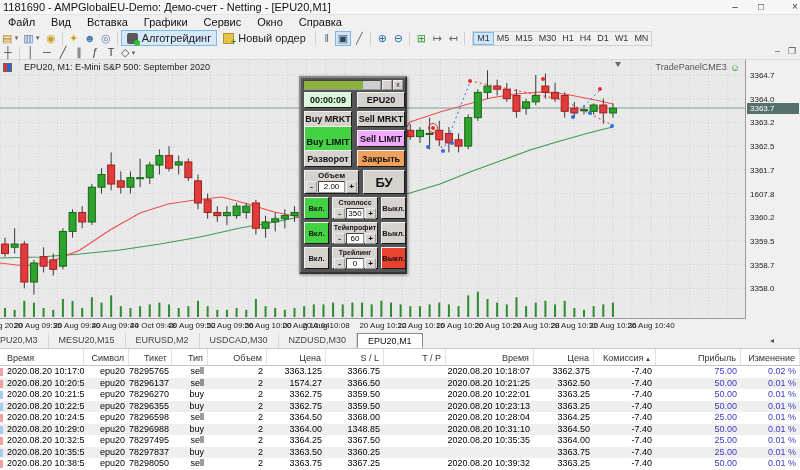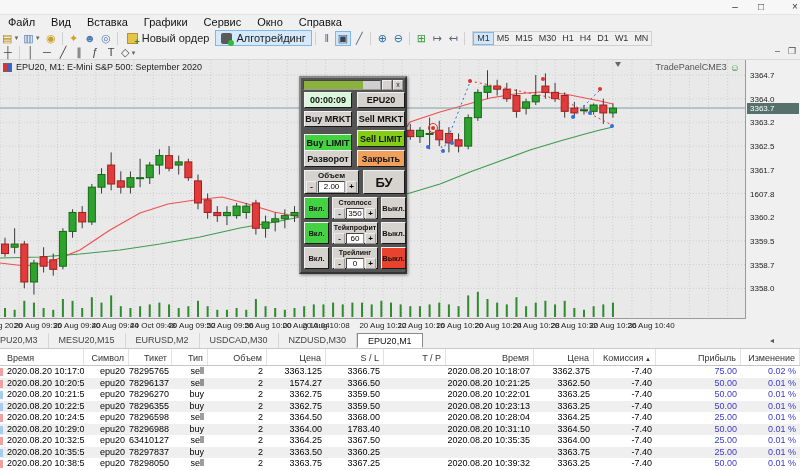--- a/index.html
+++ b/index.html
@@ -36,40 +36,40 @@
   .bellc { position:absolute; left:0; bottom:0; width:10px; height:10px; background:#9a9a9a; border-radius:50%; }
   .badge { position:absolute; right:0; top:0; width:9px; height:9px; background:#e03131; border-radius:50%; color:#fff; font-size:7px; line-height:9px; text-align:center; font-weight:bold; }
   .lvl { width:13px; height:13px; border:1px solid #2f9e2f; border-radius:50%; color:#2f9e2f; font-size:5px; text-align:center; line-height:4px; padding-top:2px; font-weight:bold; }
   .lvl b { font-size:7px; display:block; line-height:5px; }
   .connbar { width:24px; height:9px; background:#33cc33; border:1px solid #2aa02a; margin-right:1px; }
   .childctl { position:absolute; right:4px; top:0; display:flex; gap:8px; font-size:9px; color:#444; }
 
   
   .chartwrap { position:absolute; left:0; top:60px; width:745px; height:259px; background:#e9e9e9; border-bottom:1px solid #9a9a9a; overflow:hidden; }
   #chart-svg { position:absolute; left:0; top:0; }
-  .chart-title { position:absolute; left:3px; top:2px; display:flex; align-items:center; gap:4px; font-size:9px; color:#222; }
+  .chart-title { position:absolute; left:3px; top:2px; display:flex; align-items:center; gap:12px; font-size:9px; color:#222; }
   .ct-ic { width:9px; height:9px; background:linear-gradient(90deg,#d33 50%,#36c 50%); border:1px solid #666; }
   .ea-label { position:absolute; right:5px; top:2px; display:flex; align-items:flex-end; gap:3px; font-size:9px; color:#555; }
   .smiley { color:#2f9e2f; font-size:10px; line-height:9px; }
   .price-axis { position:absolute; left:745px; top:60px; width:55px; height:259px; background:#f0f0f0; border-left:1px solid #9a9a9a; }
   .pa-lbl { position:absolute; left:4px; font-size:8px; color:#222; }
   .pa-tag { position:absolute; left:1px; width:52px; height:11px; background:#56706c; color:#fff; font-size:8px; line-height:11px; padding-left:3px; }
   .timeaxis { position:absolute; left:0; top:320px; width:745px; height:13px; background:#f0f0f0; }
   .ta-lbl { position:absolute; top:1px; transform:translateX(-50%); font-size:8px; color:#222; white-space:nowrap; }
 
   
   .panel { position:absolute; left:299px; top:16px; width:108px; height:198px; background:#545454; border:2px outset #888; box-shadow:1px 1px 3px rgba(0,0,0,.45); }
   .p-title { position:absolute; left:2px; top:2px; width:100px; height:10px; display:flex; gap:1px; }
   .pbar { flex:1; background:#cfcfcf; border:1px inset #999; position:relative; }
   .pbar .fill { position:absolute; left:0; top:0; bottom:0; width:78%; background:#8cb23e; }
   .p-tbtn { width:10px; height:10px; background:#d6d3ce; border:1px outset #eee; font-size:7px; line-height:8px; text-align:center; color:#222; }
   .pbtn { position:absolute; background:#d6d3ce; border:1px outset; border-color:#f2f2f2 #6e6e6e #6e6e6e #f2f2f2; font-weight:bold; font-size:9px; color:#111; display:flex; align-items:center; justify-content:center; text-align:center; }
   .pbtn.timer { background:#d9f7d9; }
   .pbtn.green { background:#42d242; }
-  .pbtn.pink { background:#84cc16; }
+  .pbtn.pink { background:#f0abfc; }
   .pbtn.orange { background:#efa05d; }
   .pbtn.redbg { background:#e8432e; }
   .pbox { position:absolute; background:#d6d3ce; border:1px outset; border-color:#f2f2f2 #6e6e6e #6e6e6e #f2f2f2; }
   .pbox .lab { font-size:8px; font-weight:bold; text-align:center; line-height:10px; color:#111; }
   .spin { display:flex; height:12px; padding:0 1px; gap:1px; }
   .spin .sb { width:11px; background:#d6d3ce; border:1px outset #eee; font-size:8px; line-height:10px; text-align:center; font-weight:bold; }
   .spin .val { flex:1; background:#fff; border:1px inset #999; font-size:8px; line-height:10px; text-align:center; }
   .onoff { font-size:7.5px; font-weight:bold; }
 
   
@@ -89,20 +89,21 @@
   .td.c0 { text-align:left; padding-left:7px; }
   .td.blue { color:#3a3ac8; }
   .rowmark { position:absolute; left:0; top:2px; width:3px; height:8px; }
 </style>
 </head>
 <body>
 
 <div id="app">
 
   <div class="titlebar">
+    <span class="ttl">1181690 - AMPGlobalEU-Demo: Демо-счет - Netting - [EPU20,M1]</span>
     <span class="wctl" style="right:52px;">–</span>
     <span class="wctl" style="right:26px;">□</span>
     <span class="wctl" style="right:-8px;">×</span>
   </div>
 
   <div class="menubar" id="menubar">
       <span class="menu-item">Файл</span>
       <span class="menu-item">Вид</span>
       <span class="menu-item">Вставка</span>
       <span class="menu-item">Графики</span>
@@ -129,27 +130,27 @@
           <span class="gl" style="color: rgb(212, 160, 23);">✦</span>
         </span>
         <span class="tbtn">
           <span class="gl" style="color: rgb(74, 122, 181);">☻</span>
         </span>
         <span class="tbtn">
           <span class="gl" style="color: rgb(74, 122, 181);">◎</span>
         </span>
         <span class="sep"></span>
       </span>
+    <div class="txtbtn active">
+      <span class="robot-ic"></span>
+      <span>Алготрейдинг</span>
+    </div>
     <div class="txtbtn">
       <span class="order-ic"></span>
       <span>Новый ордер</span>
-    </div>
-    <div class="txtbtn active">
-      <span class="robot-ic"></span>
-      <span>Алготрейдинг</span>
     </div>
     <span id="tb-mid" style="display:flex;align-items:center;">
         <span class="sep"></span>
         <span class="tbtn">
           <span class="gl" style="color: rgb(85, 102, 119);">‖</span>
         </span>
         <span class="tbtn" style="background: rgb(207, 230, 250); border: 1px solid rgb(132, 182, 228);">
           <span class="gl" style="color: rgb(51, 68, 85);">▣</span>
         </span>
         <span class="tbtn">
@@ -510,21 +511,21 @@
         <span class="pbar">
             <span class="fill"></span>
           </span>
         <span class="p-tbtn"></span>
         <span class="p-tbtn">x</span>
       </div>
       <div class="pbtn timer" style="left:3px;top:14px;width:48px;height:16px;">00:00:09</div>
       <div class="pbtn" style="left:56px;top:14px;width:48px;height:16px;">EPU20</div>
       <div class="pbtn" style="left:3px;top:33px;width:48px;height:16px;">Buy MRKT</div>
       <div class="pbtn" style="left:56px;top:33px;width:48px;height:16px;">Sell MRKT</div>
-      <div class="pbtn green" style="left:3px;top:56px;width:48px;height:17px;">Buy LIMIT</div>
+      <div class="pbtn green" style="left:3px;top:48px;width:48px;height:31px;">Buy LIMIT</div>
       <div class="pbtn pink" style="left:56px;top:52px;width:48px;height:17px;">Sell LIMIT</div>
       <div class="pbtn" style="left:3px;top:72px;width:48px;height:17px;">Разворот</div>
       <div class="pbtn orange" style="left:56px;top:72px;width:48px;height:17px;">Закрыть</div>
 
       <div class="pbox" style="left:3px;top:92px;width:55px;height:24px;">
         <div class="lab">Объем</div>
         <div class="spin">
           <span class="sb">-</span>
           <span class="val">2.00</span>
           <span class="sb">+</span>
@@ -710,33 +711,33 @@
           <span class="td blue" style="width: 59px;">0.01 %</span>
         </div>
         <div class="trow alt">
           <span class="rowmark" style="background: rgb(168, 204, 240);"></span>
           <span class="td c0" style="width: 84px;">2020.08.20 10:29:00</span>
           <span class="td" style="width: 45px;">epu20</span>
           <span class="td" style="width: 43px;">78296988</span>
           <span class="td" style="width: 36px;">buy</span>
           <span class="td" style="width: 59px;">2</span>
           <span class="td" style="width: 59px;">3364.00</span>
-          <span class="td" style="width: 58px;">1783.40</span>
+          <span class="td" style="width: 58px;">1348.85</span>
           <span class="td" style="width: 62px;"></span>
           <span class="td" style="width: 88px;">2020.08.20 10:31:10</span>
           <span class="td" style="width: 60px;">3364.50</span>
           <span class="td" style="width: 62px;">-7.40</span>
           <span class="td blue" style="width: 85px;">50.00</span>
           <span class="td blue" style="width: 59px;">0.01 %</span>
         </div>
         <div class="trow">
           <span class="rowmark" style="background: rgb(240, 160, 160);"></span>
           <span class="td c0" style="width: 84px;">2020.08.20 10:32:55</span>
           <span class="td" style="width: 45px;">epu20</span>
-          <span class="td" style="width: 43px;">63410127</span>
+          <span class="td" style="width: 43px;">78297495</span>
           <span class="td" style="width: 36px;">sell</span>
           <span class="td" style="width: 59px;">2</span>
           <span class="td" style="width: 59px;">3364.25</span>
           <span class="td" style="width: 58px;">3367.50</span>
           <span class="td" style="width: 62px;"></span>
           <span class="td" style="width: 88px;">2020.08.20 10:35:35</span>
           <span class="td" style="width: 60px;">3364.00</span>
           <span class="td" style="width: 62px;">-7.40</span>
           <span class="td blue" style="width: 85px;">25.00</span>
           <span class="td blue" style="width: 59px;">0.01 %</span>

